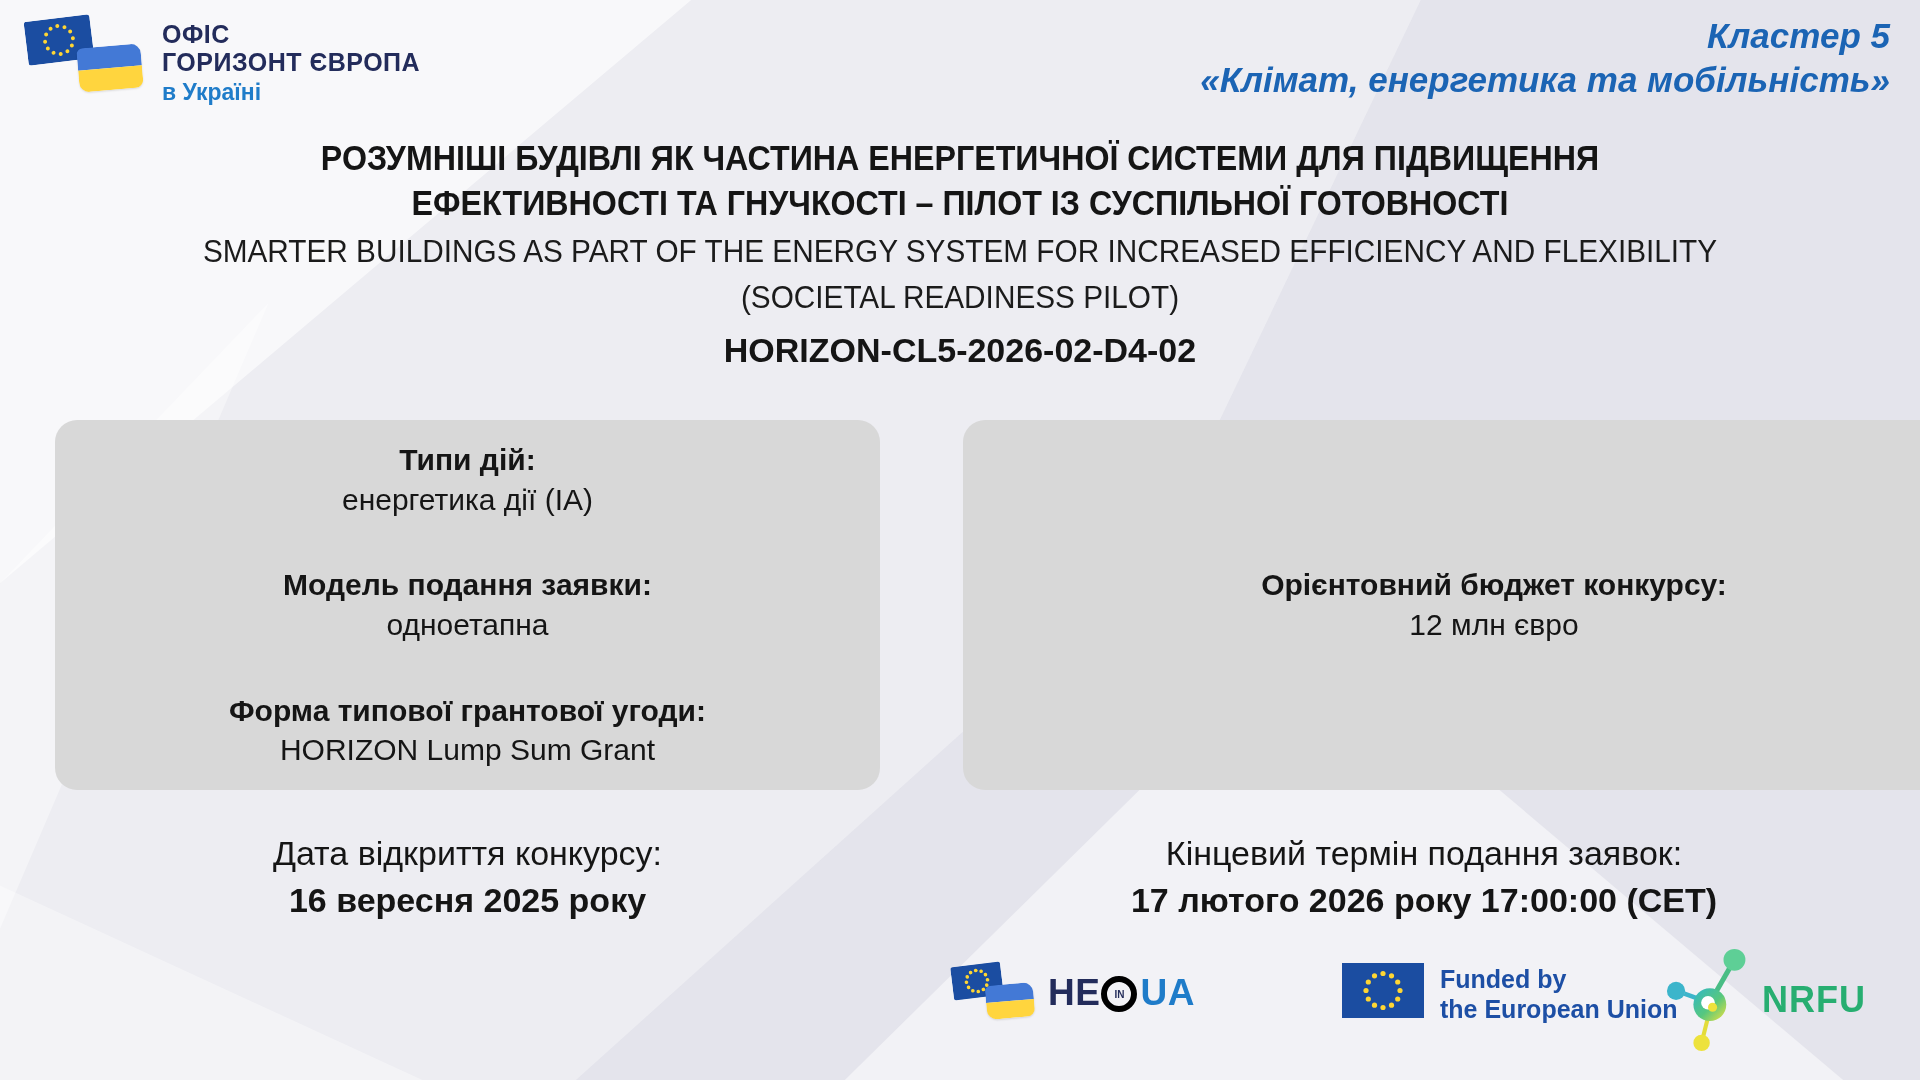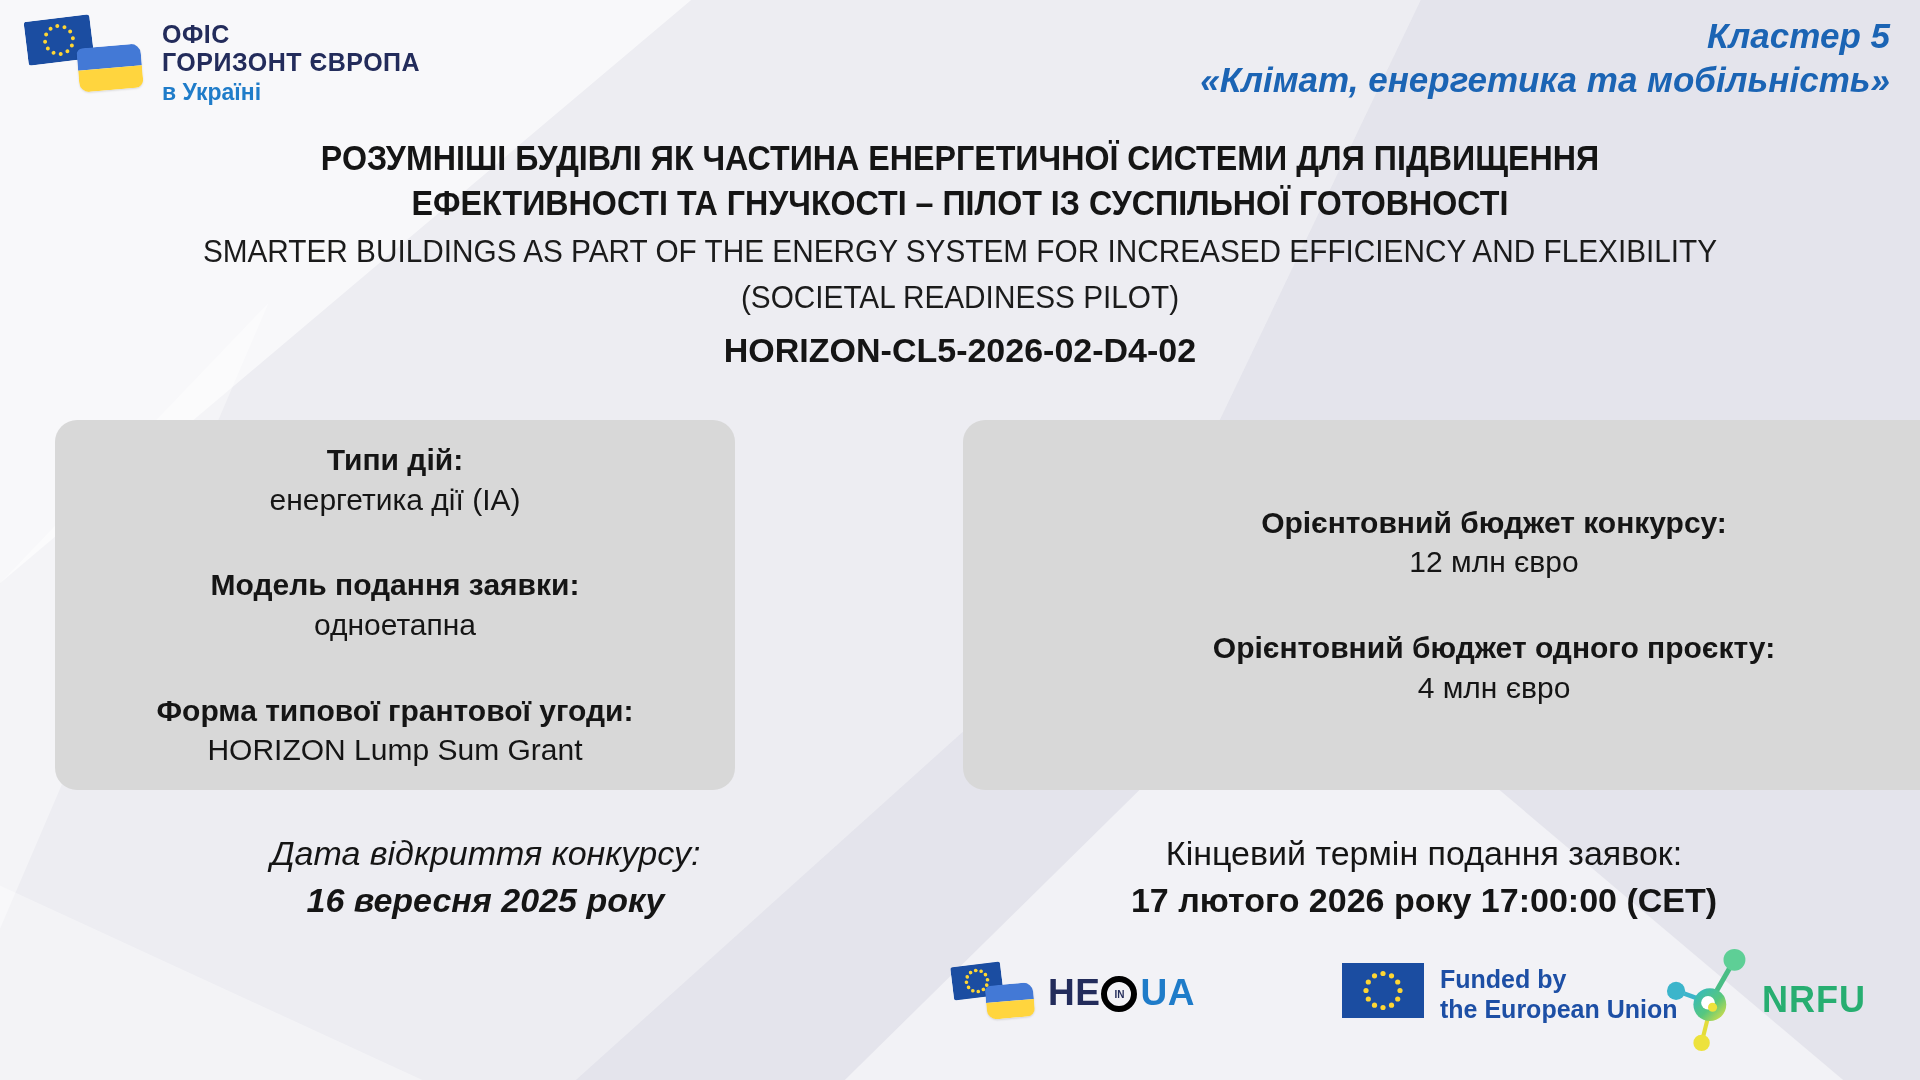--- a/index.html
+++ b/index.html
@@ -34,30 +34,30 @@
   
   .titleblock{position:absolute;left:0;top:136px;width:1920px;text-align:center;}
   .t-ua{font-size:35px;font-weight:bold;line-height:1.28;transform:scaleX(.92);transform-origin:50% 50%;}
   .t-en{font-size:31px;line-height:1.30;margin-top:6px;transform:scaleX(.96);transform-origin:50% 50%;color:#1b1b1b;}
   .t-code{font-size:34px;font-weight:bold;margin-top:13px;}
 
   
   .card{position:absolute;top:420px;height:370px;background:#D8D8D8;border-radius:22px;
         display:flex;flex-direction:column;justify-content:center;align-items:center;
         gap:46px;text-align:center;font-size:30px;line-height:1.32;}
-  .card-left{left:55px;width:680px;}
+  .card-left{left:55px;width:825px;}
   .card-right{left:963px;width:1062px;}
   .card .lbl{font-weight:bold;}
   .inline-pair .lbl{display:inline;}
   .inline-pair .val{display:inline;font-weight:normal;}
 
   
   .dates{position:absolute;top:830px;text-align:center;font-size:34px;line-height:1.38;}
   .dates .strong{font-weight:bold;}
-  .dates-left{left:73px;width:825px;font-style:italic;}
+  .dates-left{left:55px;width:825px;}
   .dates-right{left:963px;width:922px;}
 
   
   .heo-logo{position:absolute;left:952px;top:960px;display:flex;align-items:center;gap:10px;}
   .heo-flagpair{position:relative;width:86px;height:66px;}
   .heo-flagpair svg.eu{position:absolute;left:0;top:4px;transform:rotate(-7deg);}
   .heo-flagpair .ua-flag{left:34px;top:24px;width:48px;height:34px;}
   .heo-text{display:flex;align-items:center;font-weight:bold;font-size:37px;letter-spacing:.5px;}
   .heo-text .he{color:#232C5B;}
   .heo-text .o-ring{display:inline-flex;align-items:center;justify-content:center;width:24px;height:24px;
@@ -141,24 +141,20 @@
       <div class="lbl">Форма типової грантової угоди:</div>
       <div class="val">HORIZON Lump Sum Grant</div>
     </div>
   </div>
 
   <div class="card card-right">
     <div>
       <div class="lbl">Орієнтовний бюджет конкурсу:</div>
       <div class="val">12 млн євро</div>
     </div>
-    <div>
-      <div class="lbl">Орієнтовний бюджет одного проєкту:</div>
-      <div class="val">4 млн євро</div>
-    </div>
   </div>
 
   <div class="dates dates-left">
     <div>Дата відкриття конкурсу:</div>
     <div class="strong">16 вересня 2025 року</div>
   </div>
   <div class="dates dates-right">
     <div>Кінцевий термін подання заявок:</div>
     <div class="strong">17 лютого 2026 року 17:00:00 (CET)</div>
   </div>

